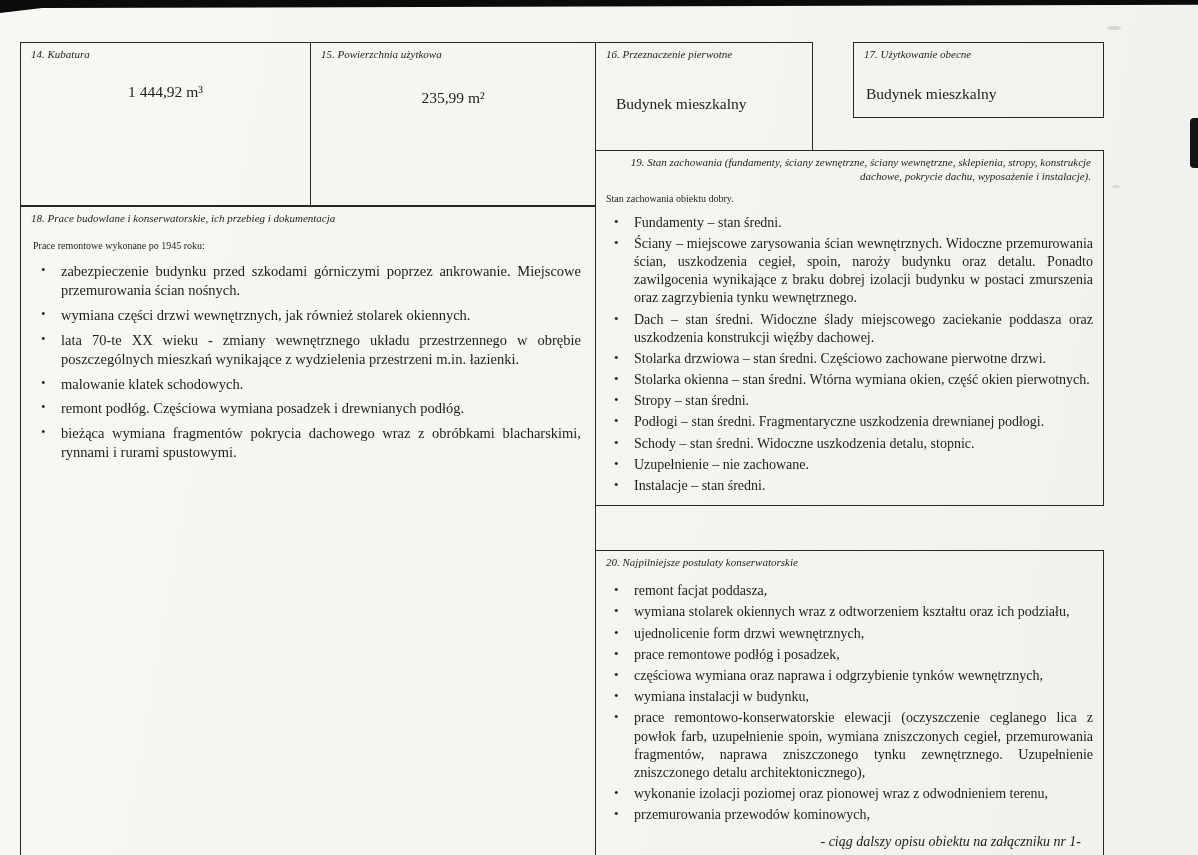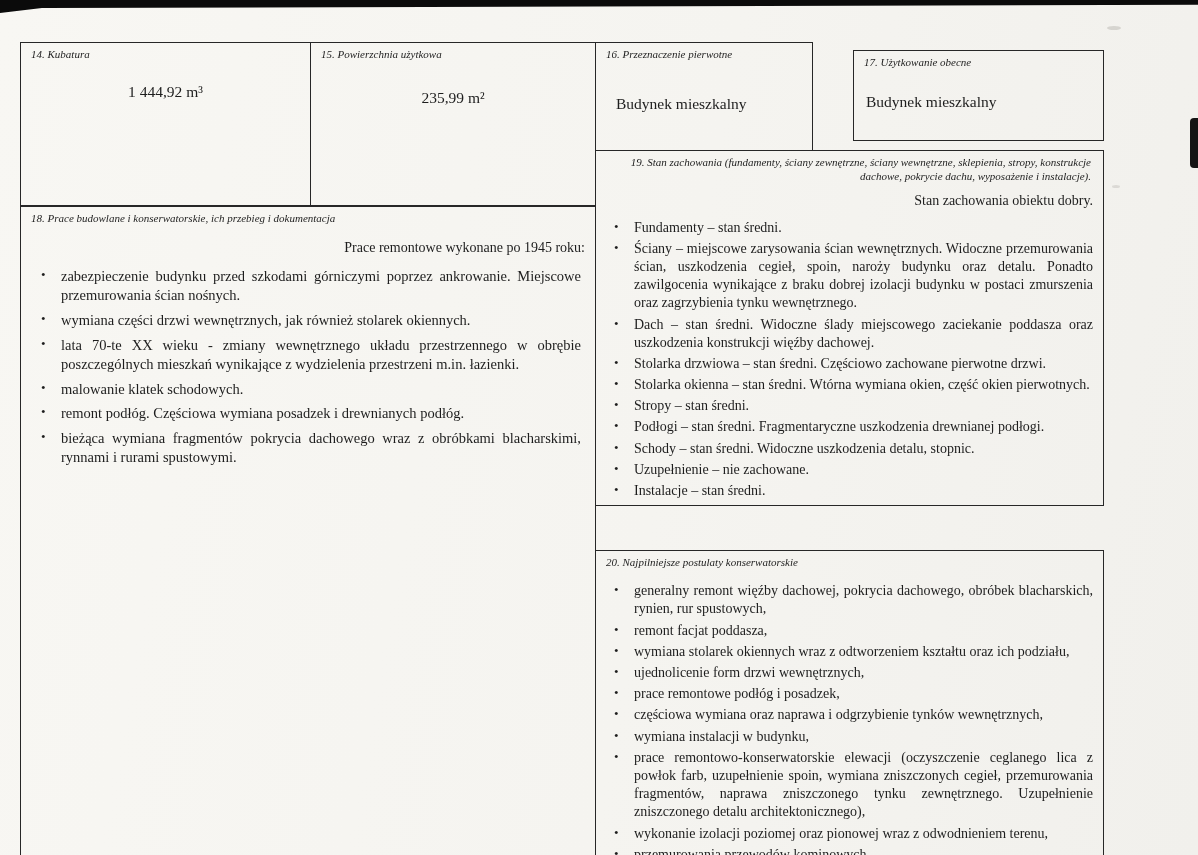--- a/index.html
+++ b/index.html
@@ -33,39 +33,39 @@
   
   .cell {
     position: absolute;
     border: 1px solid #272727;
     padding: 4px 10px;
     overflow: hidden;
   }
   .c14 { left: 20px;  top: 42px;  width: 291px; height: 164px; }
   .c15 { left: 310px; top: 42px;  width: 286px; height: 164px; }
   .c16 { left: 595px; top: 42px;  width: 218px; height: 109px; }
-  .c17 { left: 853px; top: 50px;  width: 251px; height: 91px; }
+  .c17 { left: 853px; top: 42px;  width: 251px; height: 76px; }
   .c18 { left: 20px;  top: 206px; width: 576px; height: 651px; border-bottom: none; }
   .c19 { left: 595px; top: 150px; width: 509px; height: 356px; }
   .c20 { left: 595px; top: 505px; width: 509px; height: 351px; border-bottom: none; margin-top: 45px; }
 
   .lbl {
     font-style: italic;
     font-size: 11px;
     line-height: 1.3;
   }
   .hang { padding-left: 30px; text-indent: -30px; padding-right: 2px; text-align: right; }
 
   .val { font-size: 15.5px; }
   .center { text-align: center; margin-top: 22px; }
   .c15 .center { margin-top: 28px; }
   .v16 { margin-top: 34px; padding-left: 10px; }
   .v17 { margin-top: 24px; padding-left: 2px; }
 
-  .intro { font-size: 14px; margin: 15px 0 11px 2px; text-align: right; }
+  .intro { font-size: 10px; margin: 15px 0 11px 2px; }
   .c19 .intro { margin: 9px 0 10px 0; }
 
   .bullets { font-size: 14.5px; }
   .li {
     position: relative;
     padding-left: 30px;
     margin-bottom: 6px;
     text-align: justify;
     line-height: 1.3;
   }
@@ -159,21 +159,20 @@
         <div class="li">Uzupełnienie – nie zachowane.</div>
 
         <div class="li">Instalacje – stan średni.</div>
       </div>
   </section>
 
   <section class="cell c20">
     <div class="lbl">20. Najpilniejsze postulaty konserwatorskie</div>
     <div class="bullets b20" style="margin-top:13px;">
 
-        <div class="li">generalny remont więźby dachowej, pokrycia dachowego, obróbek blacharskich, rynien, rur spustowych,</div>
 
         <div class="li">remont facjat poddasza,</div>
 
         <div class="li">wymiana stolarek okiennych wraz z odtworzeniem kształtu oraz ich podziału,</div>
 
         <div class="li">ujednolicenie form drzwi wewnętrznych,</div>
 
         <div class="li">prace remontowe podłóg i posadzek,</div>
 
         <div class="li">częściowa wymiana oraz naprawa i odgrzybienie tynków wewnętrznych,</div>

